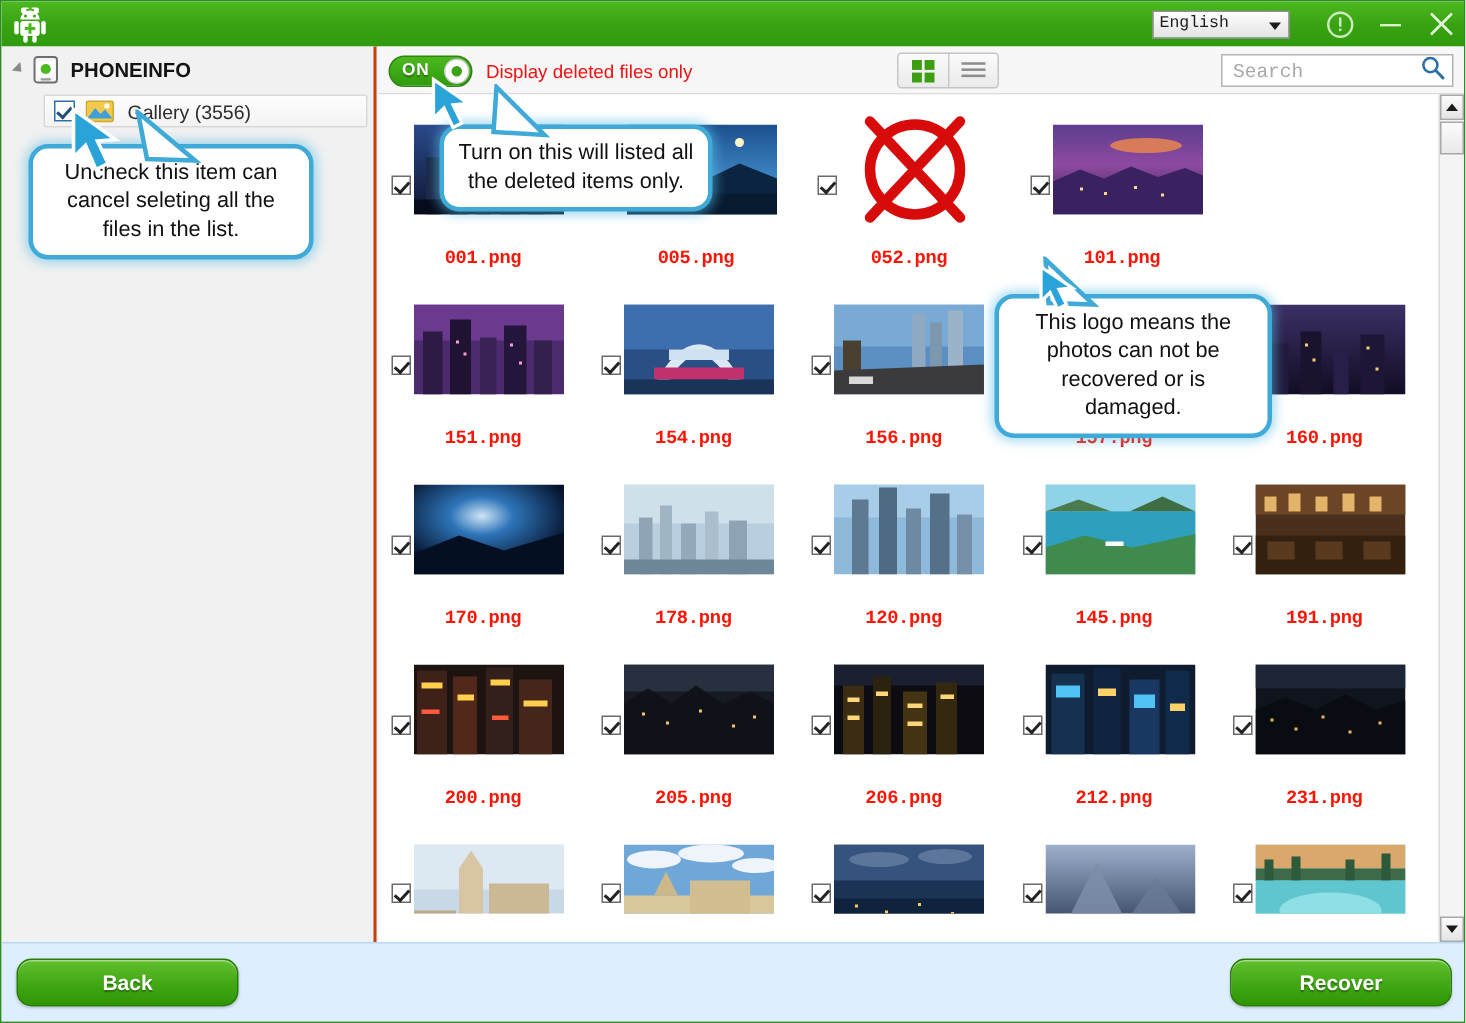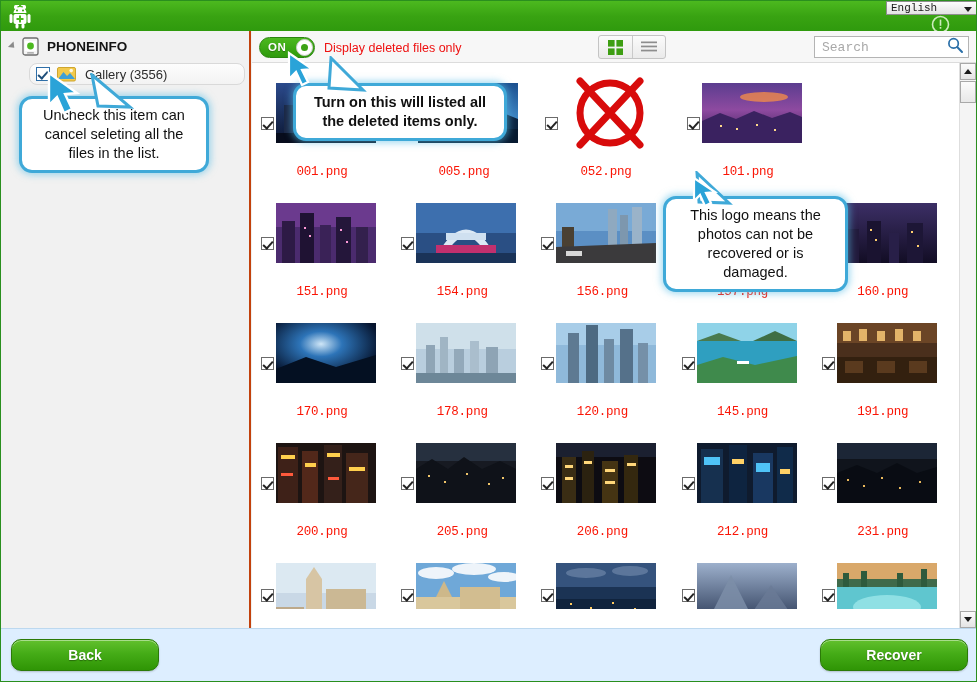--- a/index.html
+++ b/index.html
@@ -33,21 +33,21 @@
   #app-title {
     color: #ffffff;
     font-size: 14.5px;
     font-weight: bold;
     margin-left: 7px;
     letter-spacing: .1px;
     text-shadow: 0 1px 1px rgba(0,0,0,.25);
     white-space: nowrap;
   }
   #titlebar-right {
-    margin-left: auto; display: flex; align-items: center; height: 30px; flex-direction: column;
+    margin-left: auto; display: flex; align-items: center; height: 30px;
   }
   #lang-select {
     width: 92px; height: 19px;
     background: linear-gradient(to bottom,#fdfdfd,#e3e3e3);
     border: 1px solid #8d8d8d;
     font-family: "Liberation Mono", monospace;
     font-size: 11px;
     color: #1c1c1c;
     display: flex; align-items: center;
     padding-left: 4px;
@@ -97,21 +97,21 @@
   #phone-label {
     font-size: 13.5px; font-weight: bold; color: #141414;
     margin-left: 8px; white-space: nowrap;
   }
   #tree-child {
     display: flex; align-items: center;
     height: 22px;
     margin: 5px 4px 0 28px;
     background: linear-gradient(to bottom,#fdfdfd,#f3f3f3);
     border: 1px solid #d9d9d9;
-    border-radius: 8px;
+    border-radius: 2px;
     padding-left: 6px;
     cursor: pointer;
   }
   #gallery-check {
     width: 14px; height: 14px;
     background: #ffffff;
     border: 1px solid #2f6fa8;
     position: relative; flex: none;
   }
   #gallery-check:after {
@@ -233,21 +233,21 @@
     width: 112px; height: 92px;
     background: #ffffff;
     display: flex; align-items: center; justify-content: center;
     overflow: hidden;
   }
   .thumb { width: 100px; height: 60px; display:block; }
   .fname {
     position: absolute; left: 0; bottom: 4px;
     width: 122px; text-align: center;
     font-family: "Liberation Mono", monospace;
-    font-size: 12.5px; font-weight: normal;
+    font-size: 12.5px; font-weight: bold;
     color: #fa1505;
     letter-spacing: -.2px;
   }
   .nologo { width: 92px; height: 86px; }
 
   
   #row-partial { height: 66px; overflow: hidden; }
   #row-partial .thumb-box { top: 4px; }
 
   
@@ -316,21 +316,21 @@
     font-size: 14.5px;
     line-height: 19px;
     padding: 7px 9px;
     z-index: 40;
   }
   .ctail { position: absolute; z-index: 41; }
   .ctail svg { display:block; }
 
   #callout-1 { left: 18px; top: 95px; width: 190px; }
   #tail-1 { left: 85px; top: 72px; }
-  #callout-2 { left: 292px; top: 82px; width: 214px; font-weight: bold; }
+  #callout-2 { left: 292px; top: 82px; width: 182px; }
   #tail-2 { left: 322px; top: 55px; }
   #callout-3 { left: 662px; top: 195px; width: 185px; }
   #tail-3 { left: 690px; top: 170px; }
 
   
   .cursor { position: absolute; z-index: 45; }
   .cursor svg { display: block; }
   #cursor-1 { left: 44px; top: 70px; }
   #cursor-2 { left: 285px; top: 50px; }
   #cursor-3 { left: 690px; top: 175px; }

